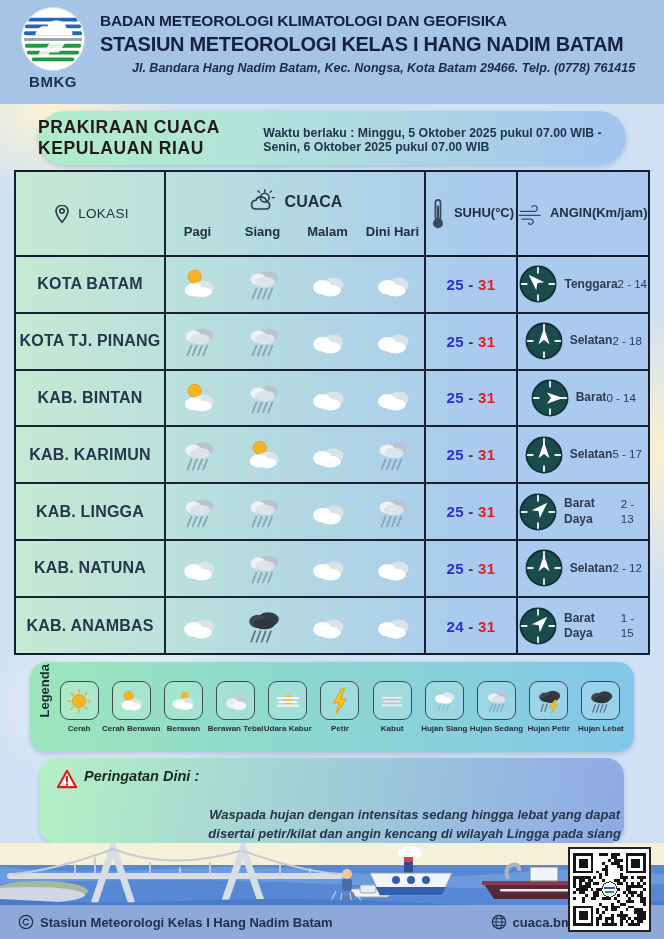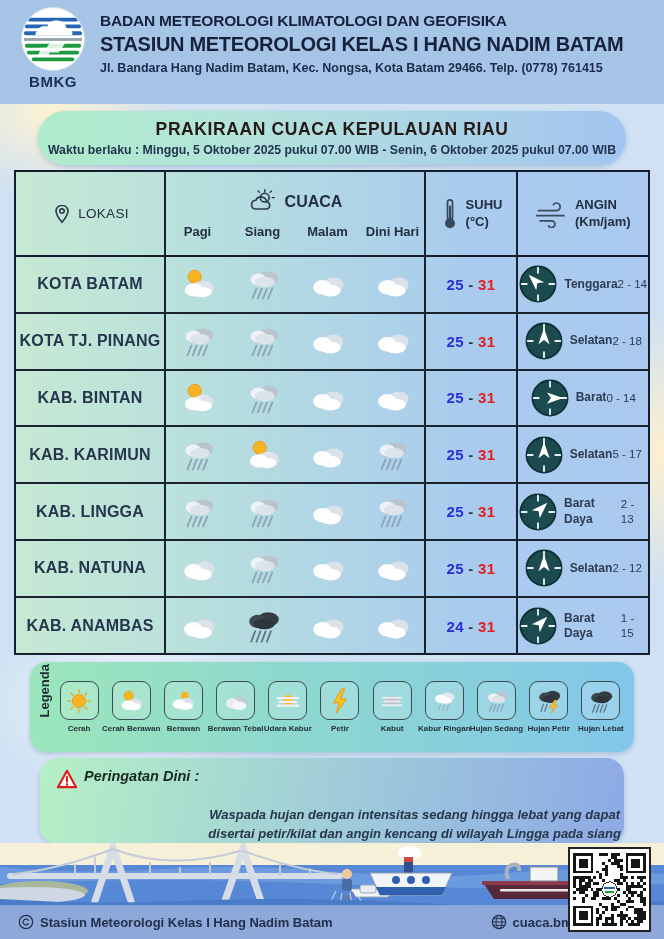--- a/index.html
+++ b/index.html
@@ -17,26 +17,26 @@
   .abs { position:absolute; }
 
   
   .header { left:0; top:0; width:664px; height:104px; background:#a6c4e6; }
   .logo { left:16px; top:7px; width:74px; height:92px; display:flex; flex-direction:column; align-items:center; }
   .logo-circle { width:64px; height:64px; border-radius:50%; background:#fff; overflow:hidden; position:relative; border:1px solid #d8e2ee; }
   .logo-text { font-weight:bold; font-size:15px; color:#1c2f55; letter-spacing:.5px; margin-top:2px; }
   .h-lines { left:100px; top:12px; width:556px; color:#15213d; }
   .h1 { font-size:15.5px; font-weight:bold; letter-spacing:-0.2px; }
   .h2 { font-size:20px; font-weight:bold; letter-spacing:-0.3px; margin-top:3px; }
-  .h3 { font-size:12.5px; font-weight:bold; margin-top:5px; color:#1b2a4d; }
+  .h3 { font-size:12.5px; font-weight:bold; font-style:italic; margin-top:5px; color:#1b2a4d;margin-left:32px; }
 
   
   .titlebar { left:38px; top:111px; width:588px; height:54px; border-radius:27px;
     background:linear-gradient(90deg,#aeeccb 0%, #b3e3da 35%, #a2c4f0 100%);
-    display:flex; flex-direction:column; align-items:center; justify-content:center;
+    display:flex; flex-direction:row; align-items:center; justify-content:center;
     box-shadow:0 2px 4px rgba(60,90,140,.25); }
   .t-main { font-size:17.5px; font-weight:800; letter-spacing:.6px; color:#241a16; }
   .t-sub { font-size:12.3px; font-weight:bold; color:#22344e; margin-top:3px; }
 
   
   .table { left:14px; top:170px; width:636px; height:485px;
     border:2.5px solid #141e2c;
     background:linear-gradient(90deg,#c6e9d4 0%, #b7dede 32%, #a9cbee 72%, #abc9ef 100%); }
   .thead { display:flex; height:85px; border-bottom:2px solid #141e2c; }
   .trow  { display:flex; height:56.8px; border-bottom:2px solid #19232f; }
@@ -44,21 +44,21 @@
   .col-lok  { width:150px; border-right:2px solid #19232f; display:flex; align-items:center; justify-content:center; }
   .col-ico  { width:260px; border-right:2px solid #19232f; display:flex; align-items:center; }
   .col-suhu { width:92px;  border-right:2px solid #19232f; display:flex; align-items:center; justify-content:center; }
   .col-angin{ width:129.5px; display:flex; align-items:center; justify-content:center; gap:6px; }
 
   .hd-lok { gap:5px; color:#222f40; font-size:13.5px; font-weight:normal; letter-spacing:.3px; }
   .hd-cuaca { flex-direction:column; justify-content:center; }
   .cuaca-top { display:flex; align-items:center; justify-content:center; gap:7px; color:#222f40; font-size:16px; font-weight:bold; }
   .periods { display:flex; width:260px; margin-top:8px; }
   .periods span { width:65px; text-align:center; font-size:13px; font-weight:bold; color:#222f40; }
-  .hd-small { display:flex; flex-direction:column; line-height:1.25; color:#222f40; font-size:13px; font-weight:bold; }
+  .hd-small { display:flex; flex-direction:row; line-height:1.25; color:#222f40; font-size:13px; font-weight:bold; }
   .hd-small .unit { font-weight:bold; }
   .hd-suhu, .hd-angin { gap:6px; }
 
   .lok-label { font-size:16px; font-weight:bold; color:#26364c; letter-spacing:.2px; text-align:center; }
   .wicon-slot { width:65px; display:flex; align-items:center; justify-content:center; }
   .wicon-slot svg { width:48px; height:42px; }
   .tmin { color:#2a2fd6; } .tmax { color:#e41e1e; }
   .tdash { color:#333a44; }
   .suhu-val { font-size:15px; font-weight:bold; letter-spacing:.3px; }
   .compass { width:40px; height:40px; flex:0 0 auto; }
@@ -671,21 +671,21 @@
           </svg>
         </span>
         <span class="llab">Kabut</span>
       </div>
       <div class="litem">
         <span class="libox">
           <svg class="">
             <use href="#i-hujan-ringan"></use>
           </svg>
         </span>
-        <span class="llab">Kabur Ringan</span>
+        <span class="llab">Hujan Siang</span>
       </div>
       <div class="litem">
         <span class="libox">
           <svg class="">
             <use href="#i-hujan-sedang"></use>
           </svg>
         </span>
         <span class="llab">Hujan Sedang</span>
       </div>
       <div class="litem">

